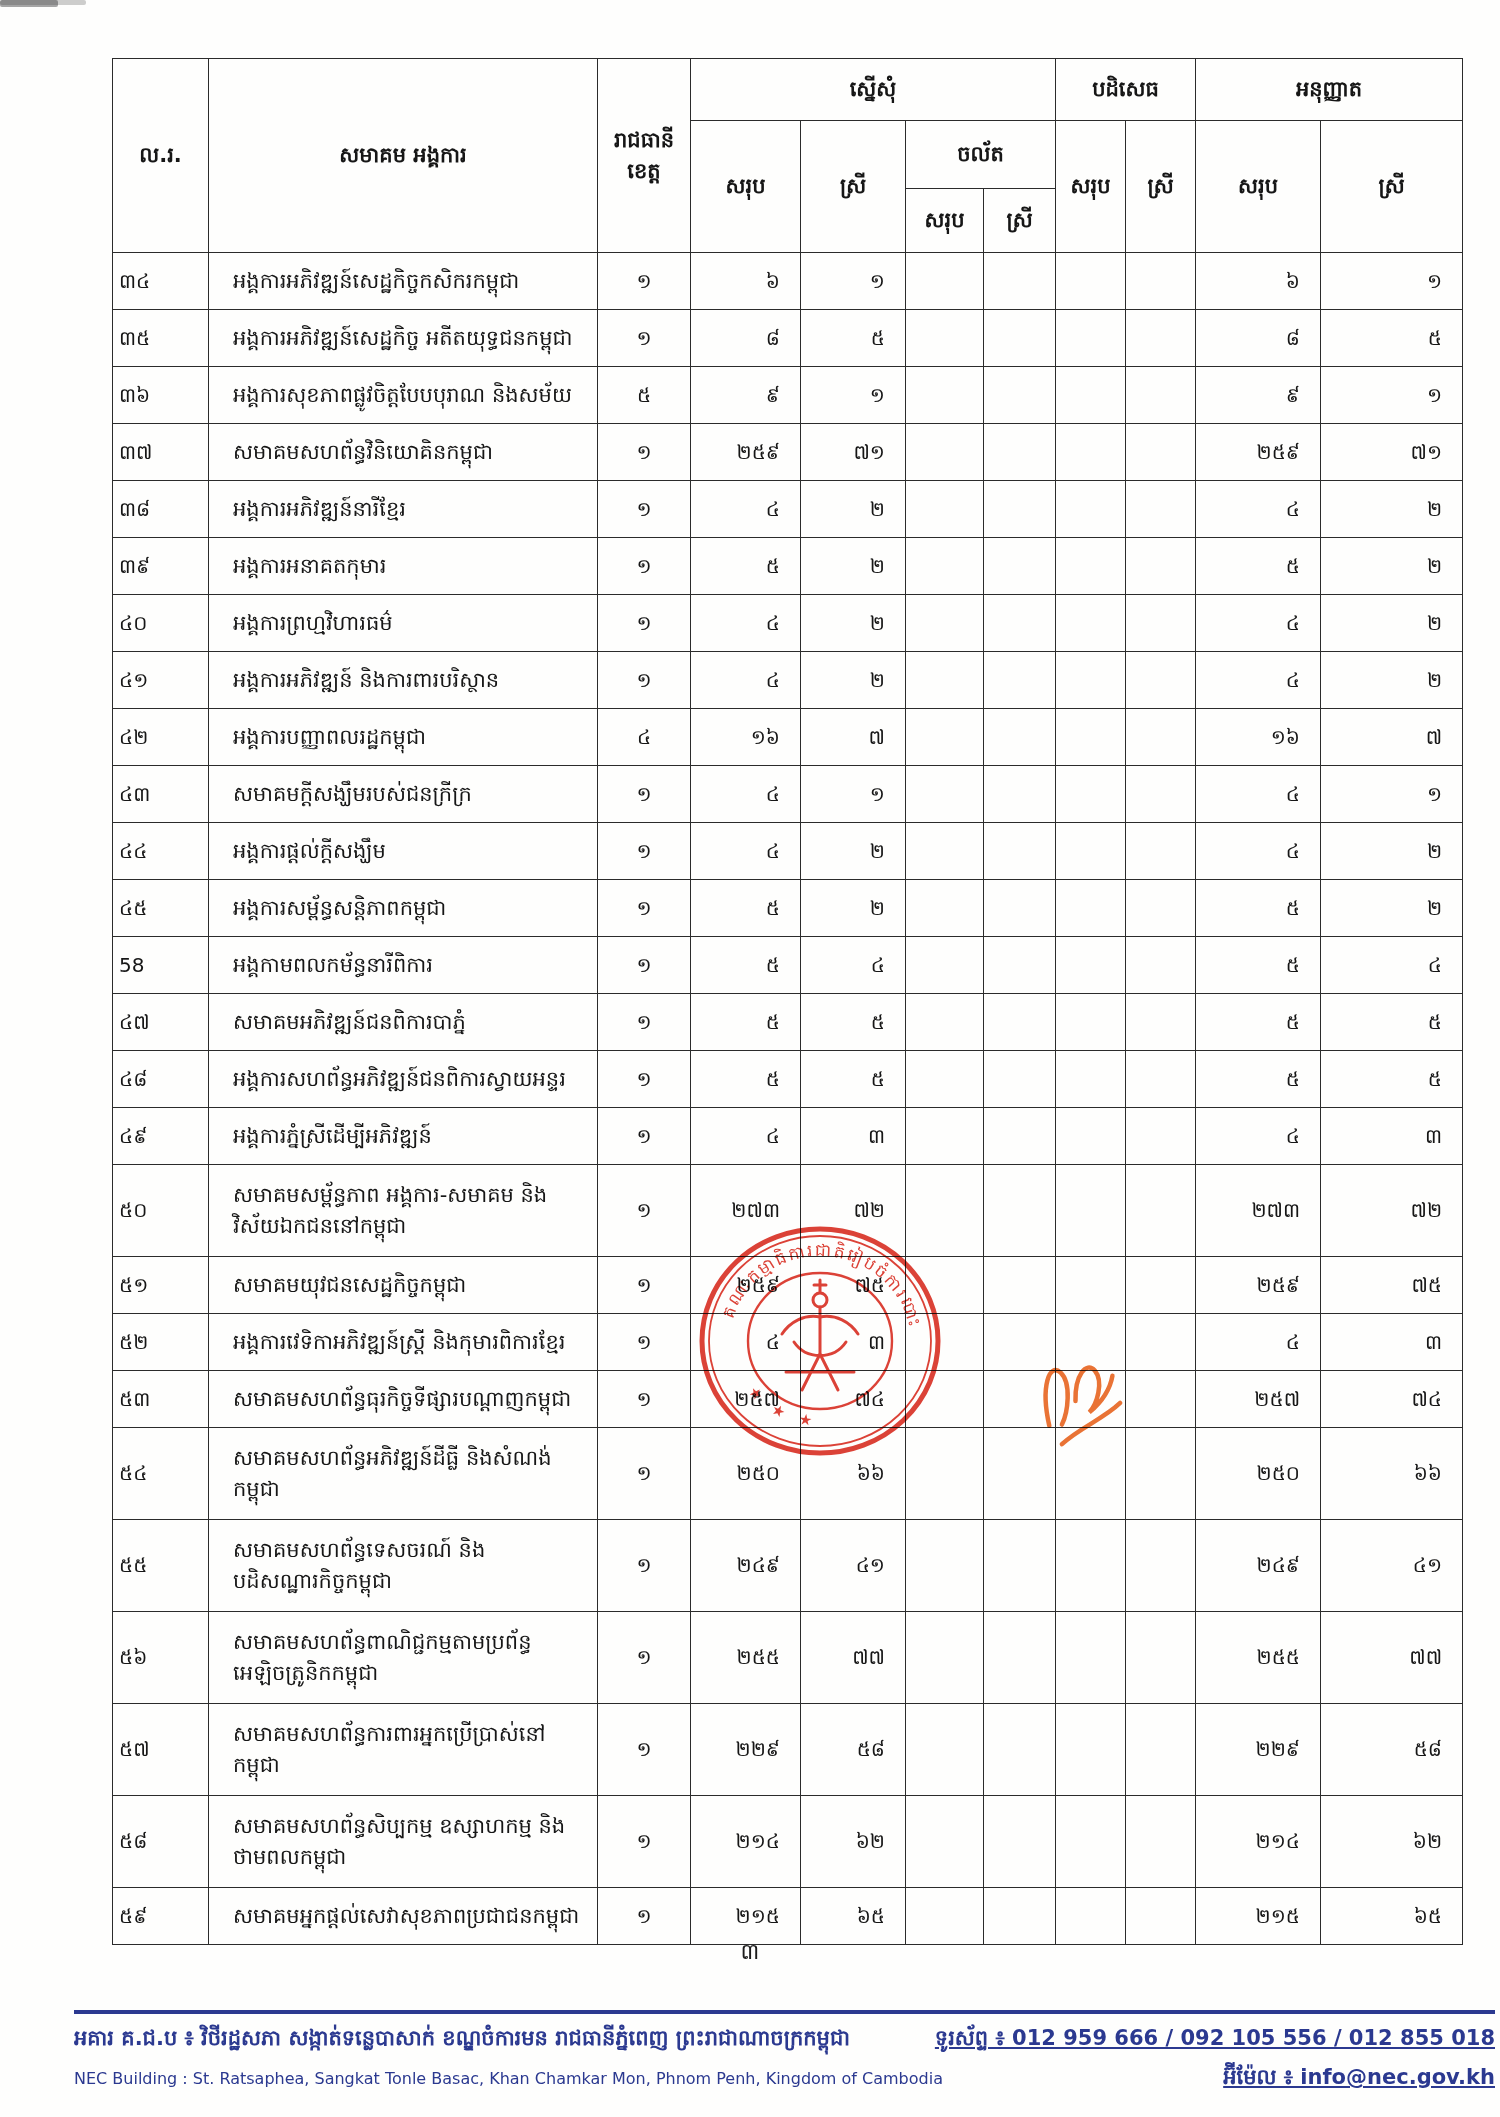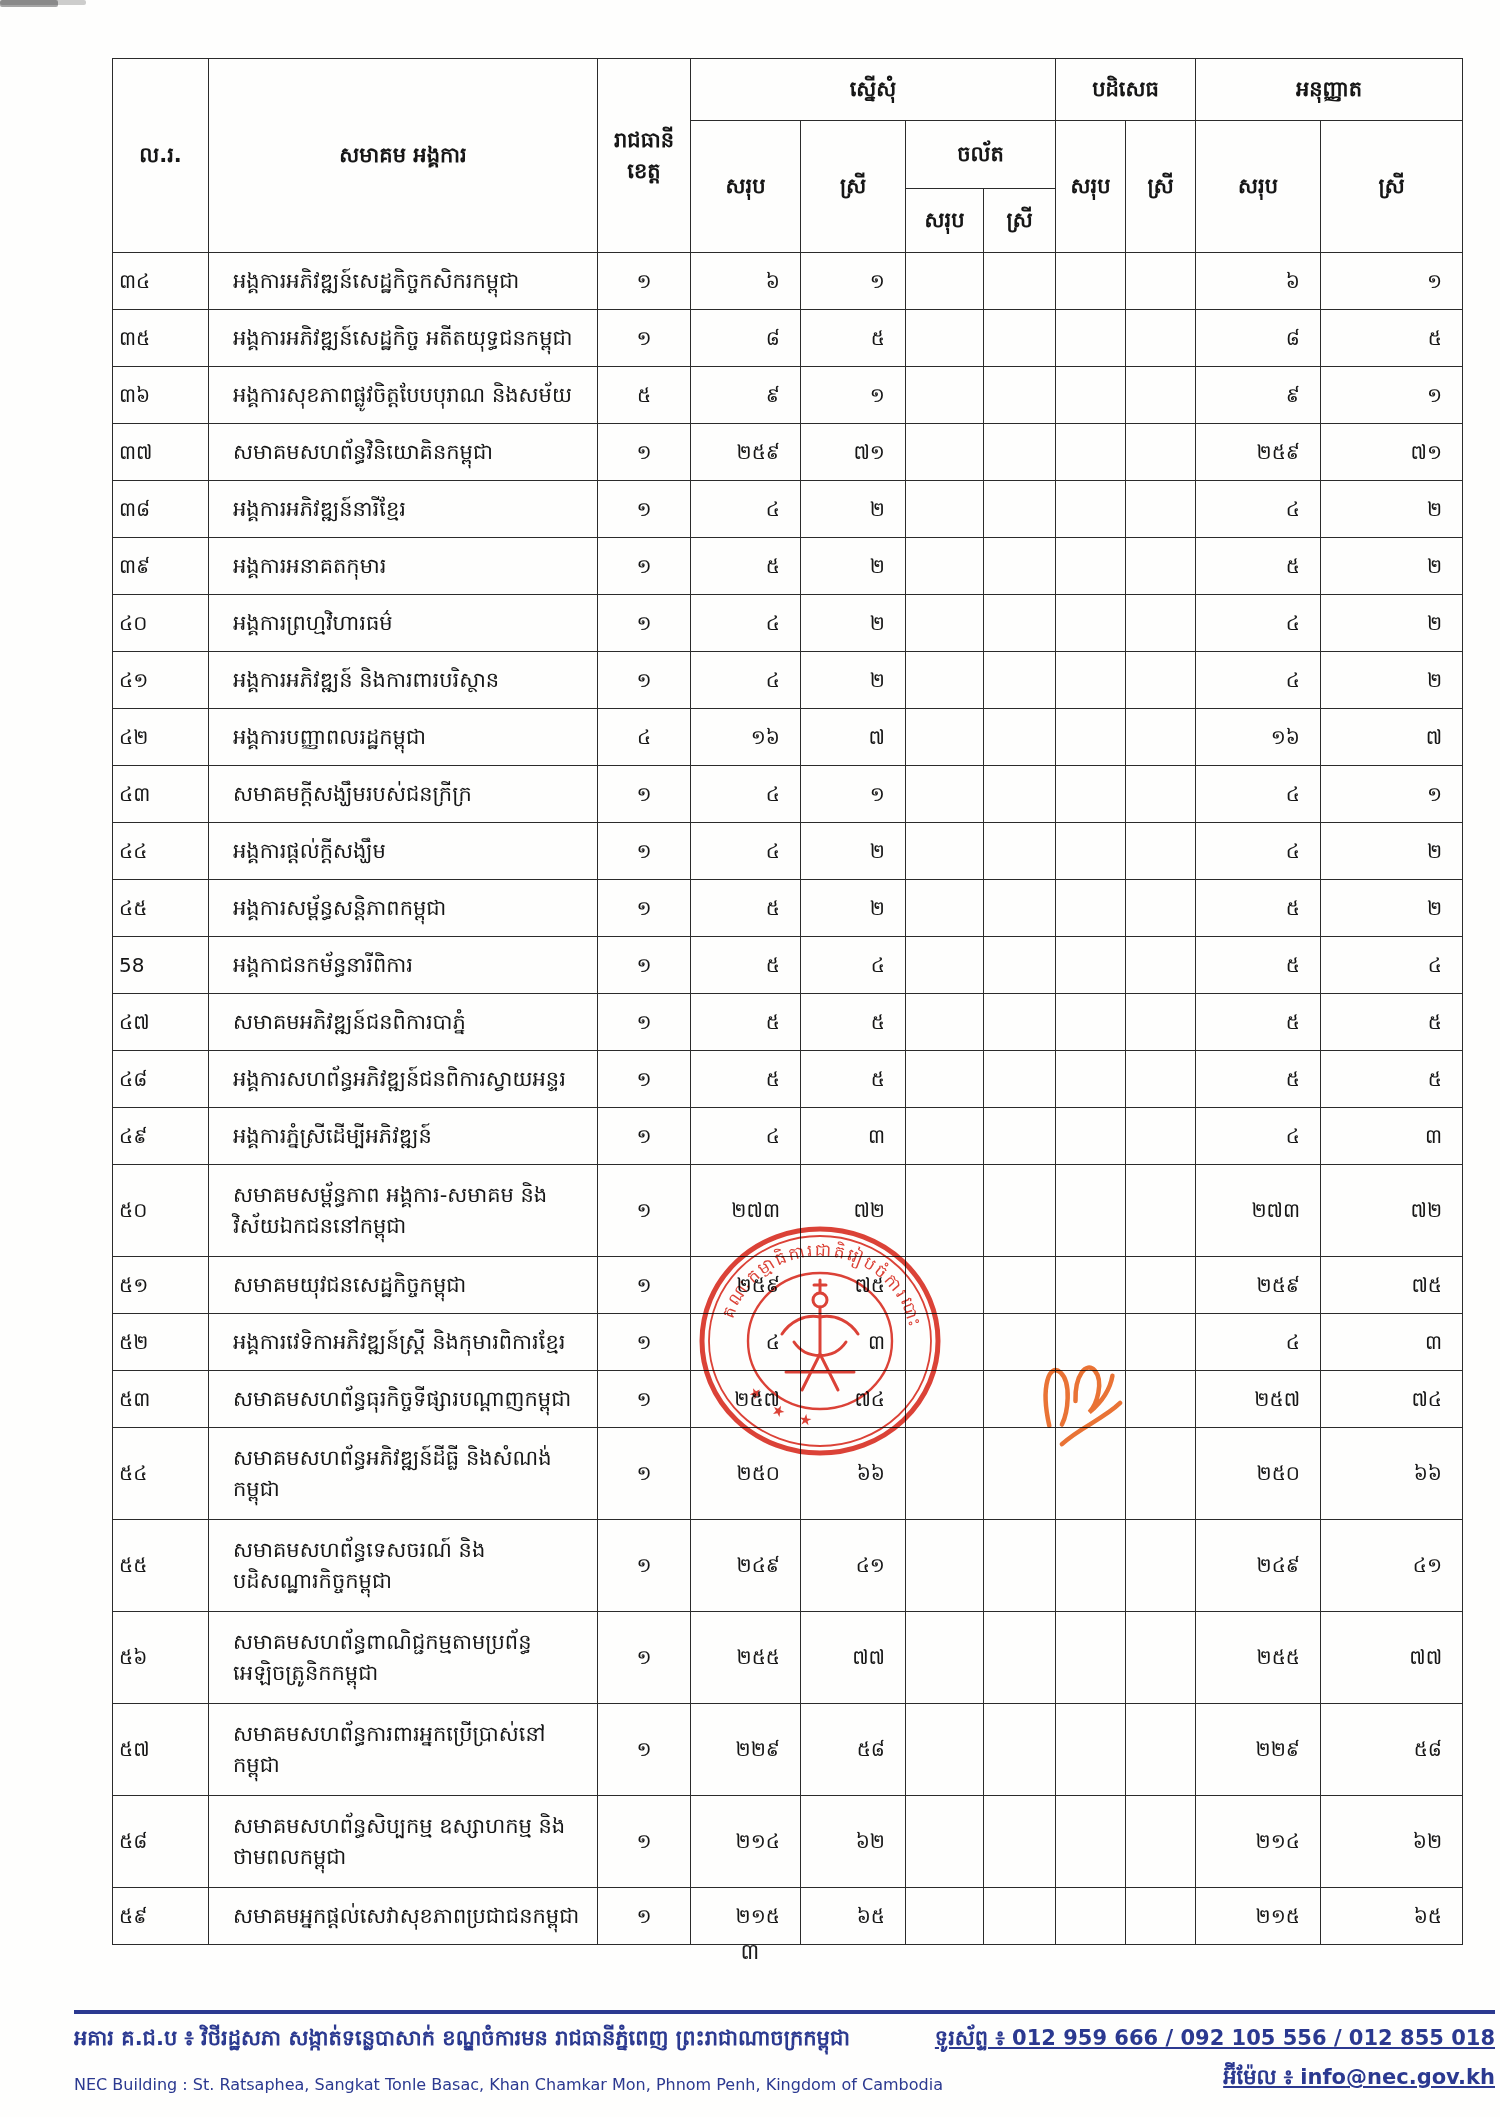--- a/index.html
+++ b/index.html
@@ -53,21 +53,21 @@
 
   .footer-rule{
     position:absolute;left:74px;top:2010px;width:1421px;height:4px;
     background:#2b3990;
   }
   .footer{
     position:absolute;left:74px;top:2024px;width:1421px;
     color:#2b3990;
   }
   .footer .row{
-    display:flex;justify-content:space-between;align-items:flex-end;
+    display:flex;justify-content:space-between;align-items:center;
     margin-bottom:8px;
   }
   .footer .kh{font-size:21px;font-weight:700;}
   .footer .en{font-size:16px;font-weight:400;}
   .footer .right{white-space:nowrap;padding-left:20px;font-weight:700;font-size:21px;text-decoration:underline;}
   .footer .right.en2{font-weight:700;}
 </style>
 </head>
 <body>
 
@@ -268,21 +268,21 @@
           <td class="c-num">២</td>
           <td class="c-empty"></td>
           <td class="c-empty"></td>
           <td class="c-empty"></td>
           <td class="c-empty"></td>
           <td class="c-num">៥</td>
           <td class="c-num">២</td>
         </tr>
         <tr class="h1">
           <td class="c-no">58</td>
-          <td class="c-name">អង្គកាជនកម័ន្ធនារីពិការ</td>
+          <td class="c-name">អង្គកាមពលកម័ន្ធនារីពិការ</td>
           <td class="c-center">១</td>
           <td class="c-num">៥</td>
           <td class="c-num">៤</td>
           <td class="c-empty"></td>
           <td class="c-empty"></td>
           <td class="c-empty"></td>
           <td class="c-empty"></td>
           <td class="c-num">៥</td>
           <td class="c-num">៤</td>
         </tr>

